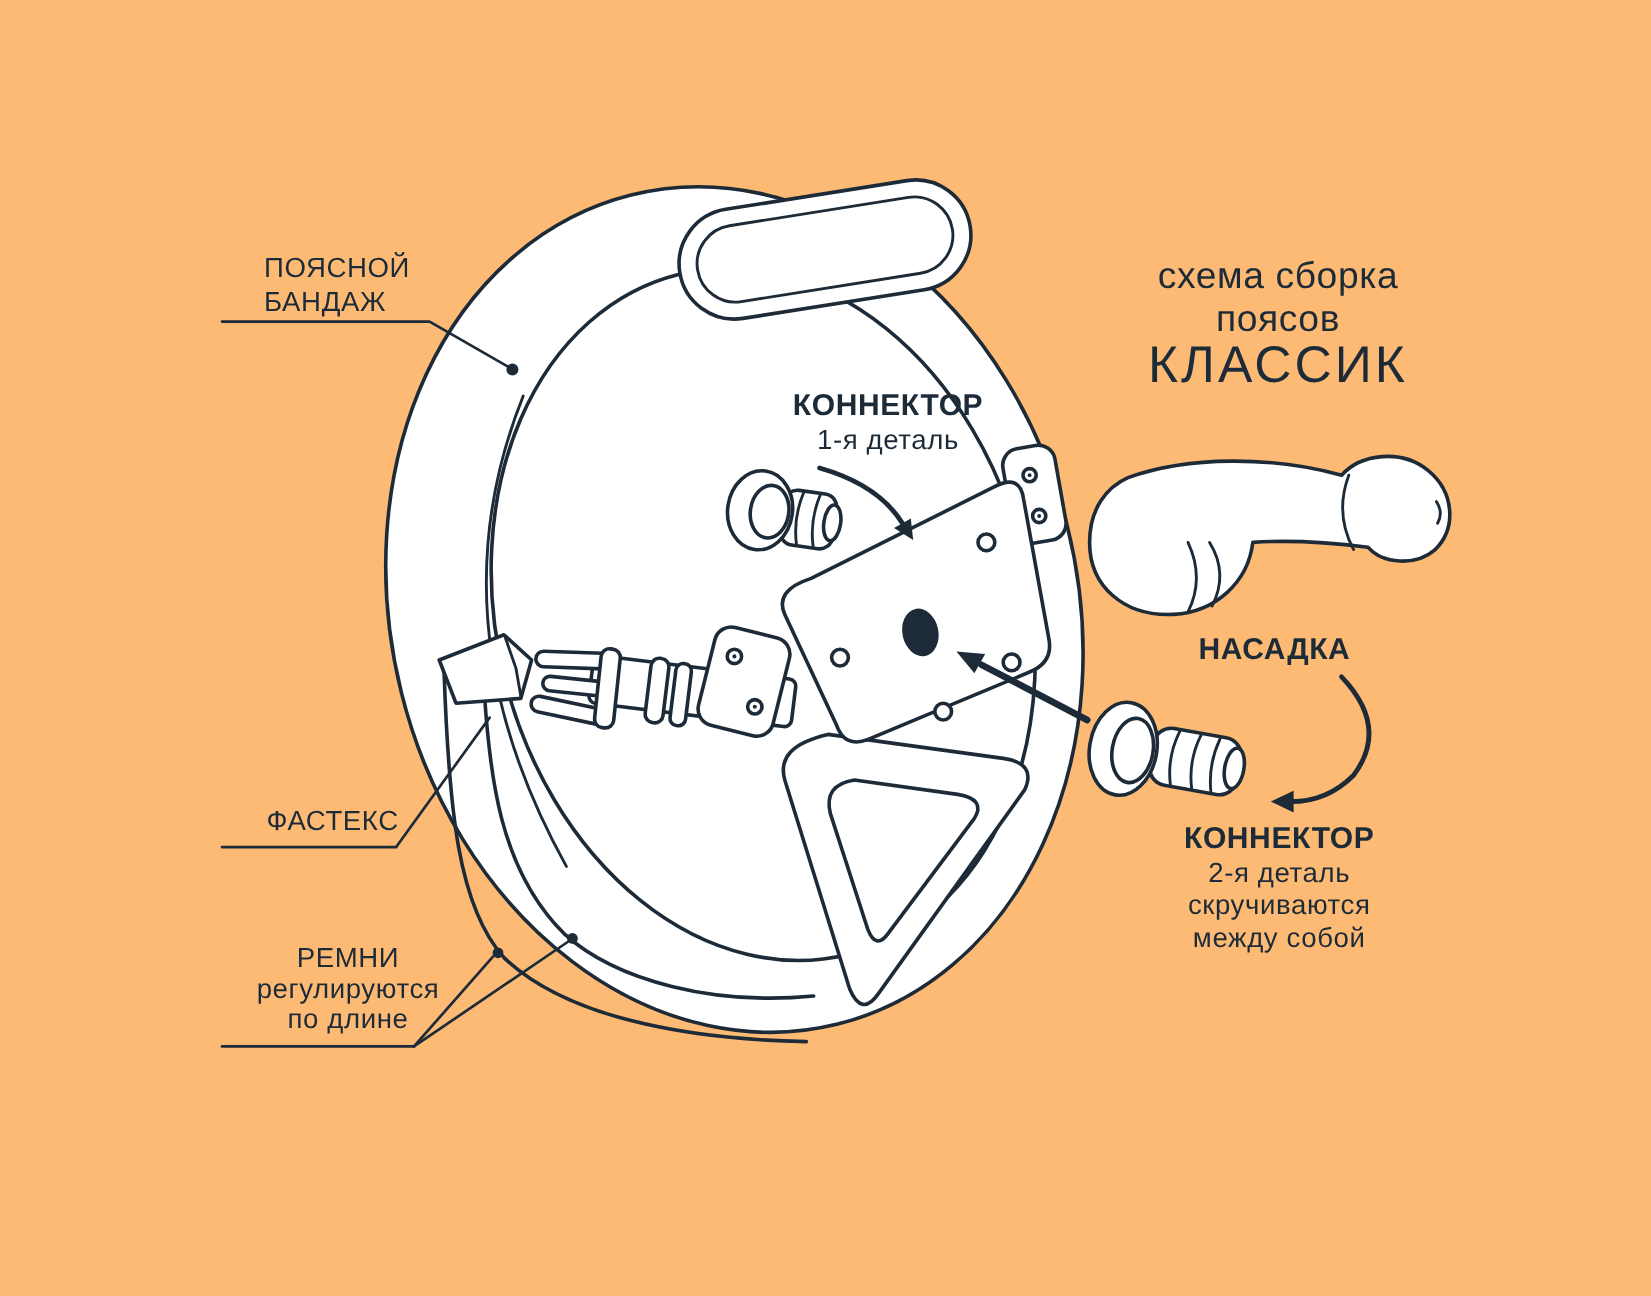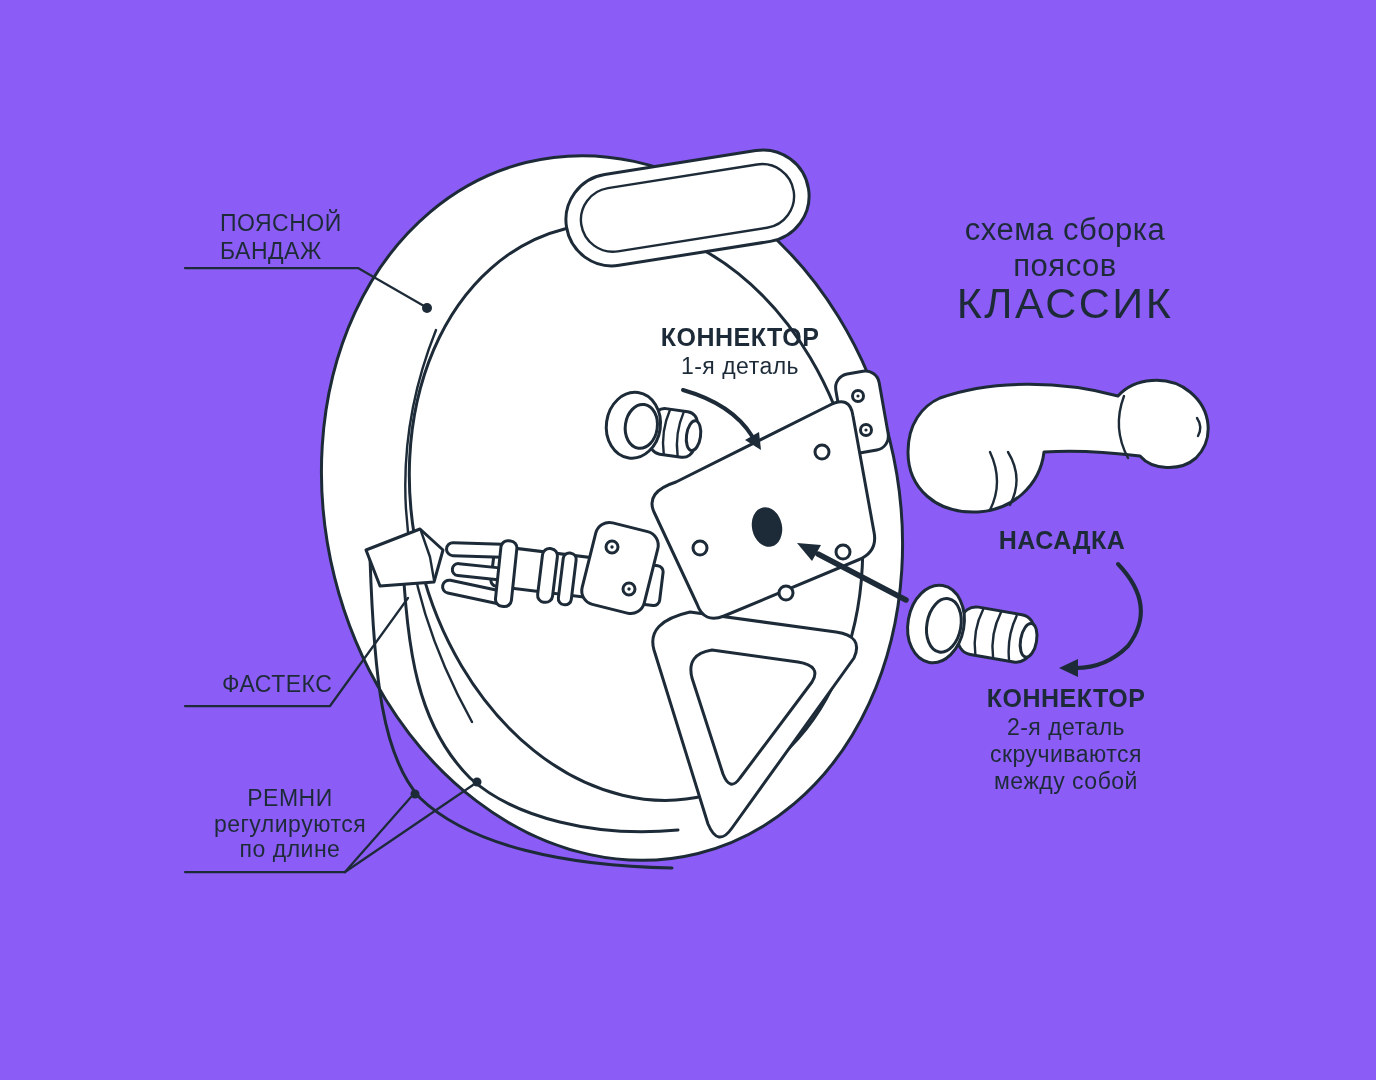--- a/index.html
+++ b/index.html
@@ -1,17 +1,17 @@
 <!DOCTYPE html>
 <html style="--ink: #1d2b38;"><head>
 <meta charset="utf-8">
 <style>
   :root { --ink: #1d2b38; }
   html, body { margin: 0; padding: 0; background: #ffffff; }
-  .stage { position: relative; width: 1376px; height: 1080px; background: #8b5cf6; overflow: hidden; }
+  .stage { position: relative; width: 1376px; height: 1080px; background: #fdba74; overflow: hidden; }
   svg { display: block; color: var(--ink, #1d2b38); }
   .fillw  { fill: #fff; stroke: currentColor; stroke-width: 3; stroke-linejoin: round; stroke-linecap: round; }
   .stroke { fill: none; stroke: currentColor; stroke-width: 3; stroke-linejoin: round; stroke-linecap: round; }
   .thin   { stroke-width: 2.4; }
   .ann    { fill: none; stroke: currentColor; stroke-width: 2.25; stroke-linejoin: round; stroke-linecap: round; }
   .arrow  { fill: none; stroke: currentColor; stroke-width: 4; stroke-linecap: round; }
   .thick  { fill: none; stroke: currentColor; stroke-width: 5.5; stroke-linecap: round; }
   .fill-ink { fill: currentColor; stroke: none; }
   text { font-family: "Liberation Sans", "DejaVu Sans", sans-serif; fill: currentColor; }
   .lbl      { font-size: 23px; letter-spacing: 0.5px; }

